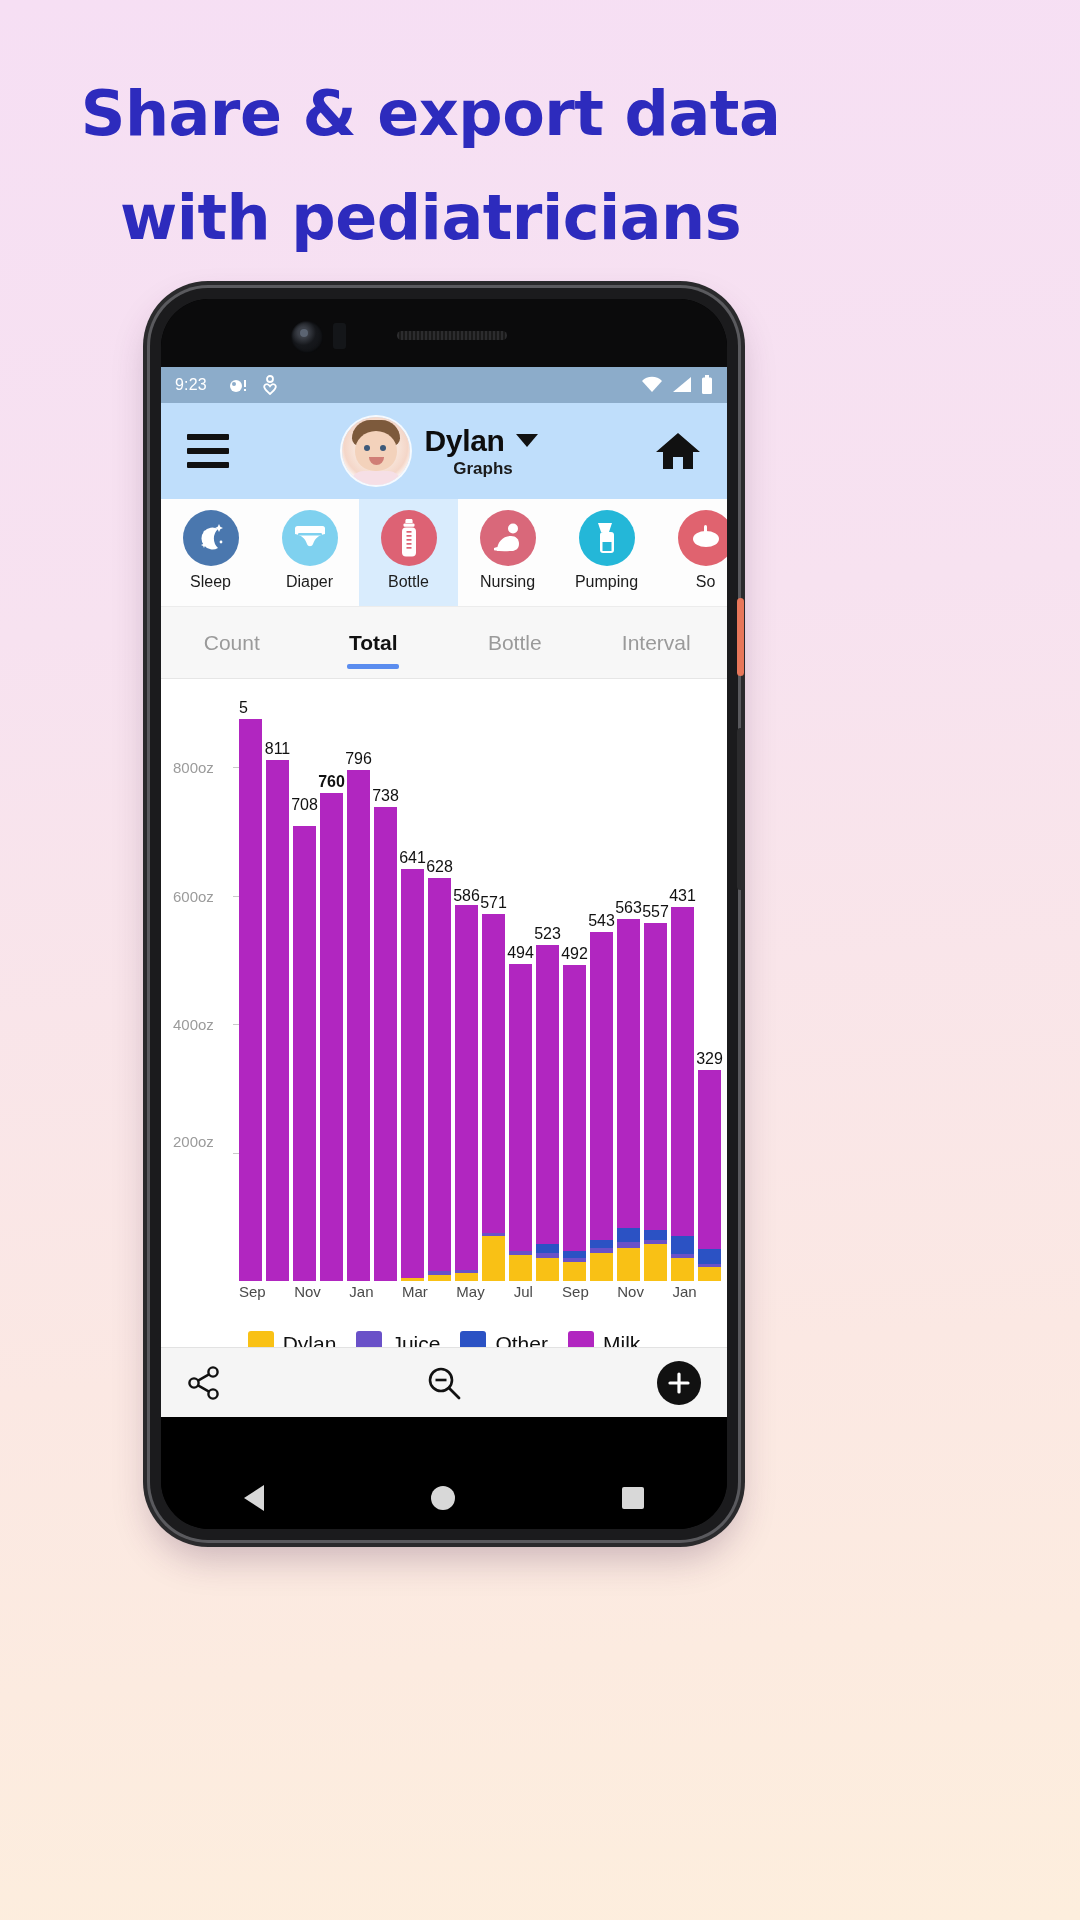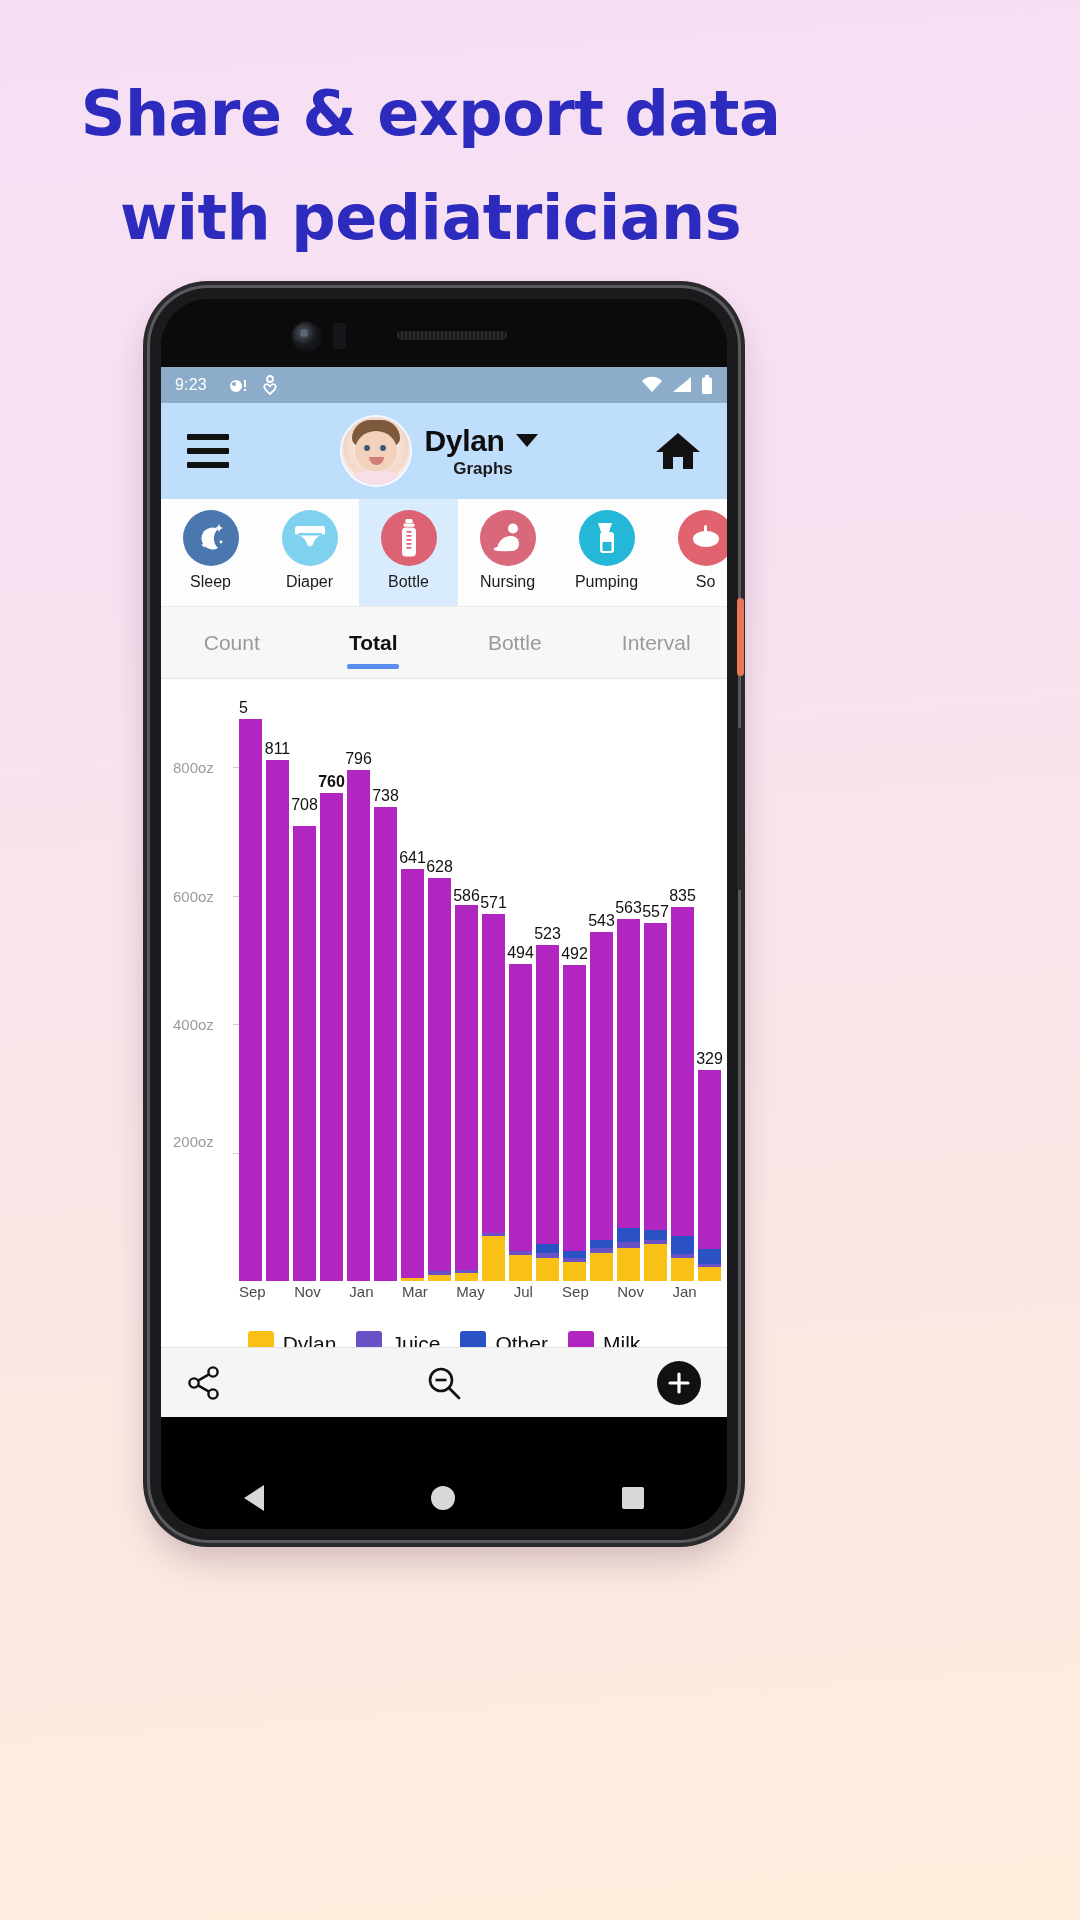--- a/index.html
+++ b/index.html
@@ -534,21 +534,21 @@
                 <div class="seg" style="height: 33.3956px; background: rgb(249, 193, 21);"></div>
               </div>
               <div class="barcol">
                 <div class="bar-label" style="bottom: 359.718px;">557</div>
                 <div class="seg" style="height: 306.34px; background: rgb(177, 38, 192);"></div>
                 <div class="seg" style="height: 10.2756px; background: rgb(43, 82, 196);"></div>
                 <div class="seg" style="height: 3.85333px; background: rgb(106, 81, 200);"></div>
                 <div class="seg" style="height: 37.2489px; background: rgb(249, 193, 21);"></div>
               </div>
               <div class="barcol">
-                <div class="bar-label" style="bottom: 376.416px;">835</div>
+                <div class="bar-label" style="bottom: 376.416px;">431</div>
                 <div class="seg" style="height: 329.46px; background: rgb(177, 38, 192);"></div>
                 <div class="seg" style="height: 17.9822px; background: rgb(43, 82, 196);"></div>
                 <div class="seg" style="height: 3.85333px; background: rgb(106, 81, 200);"></div>
                 <div class="seg" style="height: 23.12px; background: rgb(249, 193, 21);"></div>
               </div>
               <div class="barcol">
                 <div class="bar-label" style="bottom: 213.291px;">329</div>
                 <div class="seg" style="height: 179.18px; background: rgb(177, 38, 192);"></div>
                 <div class="seg" style="height: 15.4133px; background: rgb(43, 82, 196);"></div>
                 <div class="seg" style="height: 2.56889px; background: rgb(106, 81, 200);"></div>

